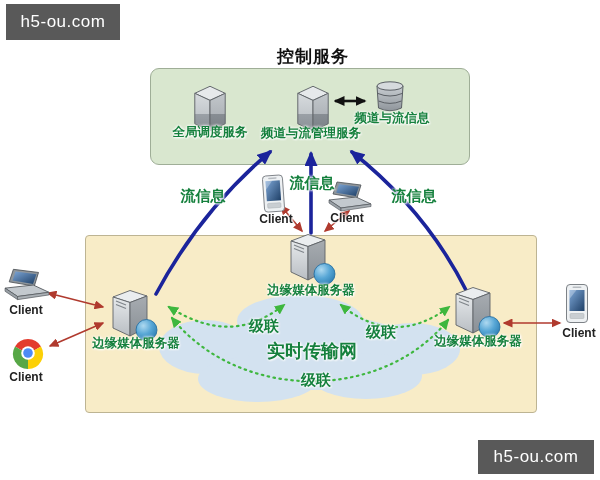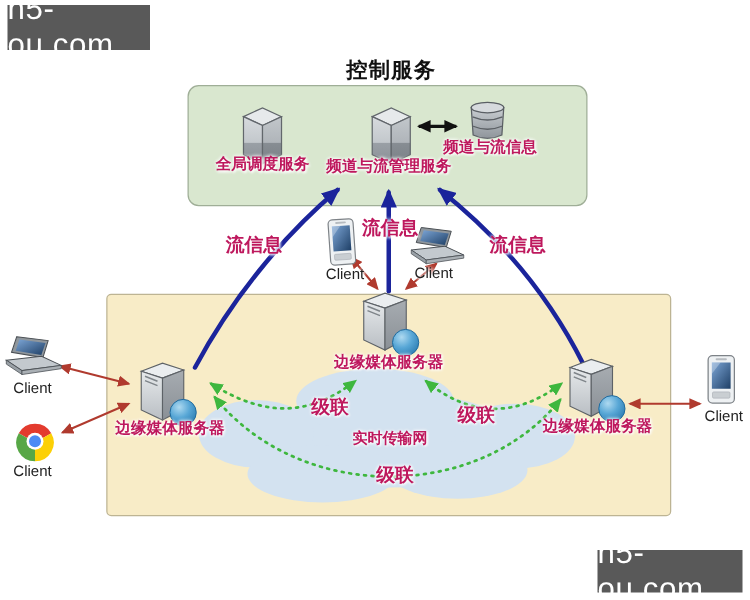--- a/index.html
+++ b/index.html
@@ -6,30 +6,30 @@
   #stage{position:relative;width:600px;height:480px;background:#ffffff;overflow:hidden;
          font-family:"Liberation Sans","DejaVu Sans",sans-serif;}
   .zone{position:absolute;box-sizing:border-box;}
   #control-box{left:150px;top:68px;width:320px;height:97px;background:#d9e7cf;
                border:1px solid #9fae97;border-radius:9px;z-index:1;}
   #transport-box{left:85px;top:235px;width:452px;height:178px;background:#f8ecc7;
                border:1px solid #bdb493;border-radius:4px;z-index:1;}
   #overlay{position:absolute;left:0;top:0;z-index:2;pointer-events:none;}
   .icon{position:absolute;z-index:3;}
   .lbl{position:absolute;z-index:4;transform:translate(-50%,-50%);white-space:nowrap;
-       color:#be185d;font-weight:bold;
+       color:#15803d;font-weight:bold;
        text-shadow:0 0 3px #fff,0 0 3px #fff,1px 1px 2px rgba(255,255,255,.9);}
   .lbl-title{font-size:17px;letter-spacing:1px;color:#111;text-align:center;}
   .lbl-node{font-size:12.5px;}
   .lbl-edge{font-size:15px;}
-  .lbl-client{font-size:12px;font-weight:normal;color:#222;}
-  .lbl-cloud{font-size:12px;}
+  .lbl-client{font-size:12px;font-weight:bold;color:#222;}
+  .lbl-cloud{font-size:18px;}
   .watermark{position:absolute;z-index:6;background:#595959;color:#ffffff;
              display:flex;align-items:center;justify-content:center;
-             font-size:25px;font-weight:normal;letter-spacing:.5px;}
+             font-size:17px;font-weight:normal;letter-spacing:.5px;}
   #wm-tl{left:6px;top:4px;width:114px;height:36px;}
   #wm-br{left:478px;top:440px;width:116px;height:34px;}
 </style>
 </head>
 <body>
 
 <div id="stage">
 
   <div id="control-box" class="zone"></div>
   <div id="transport-box" class="zone"></div>

